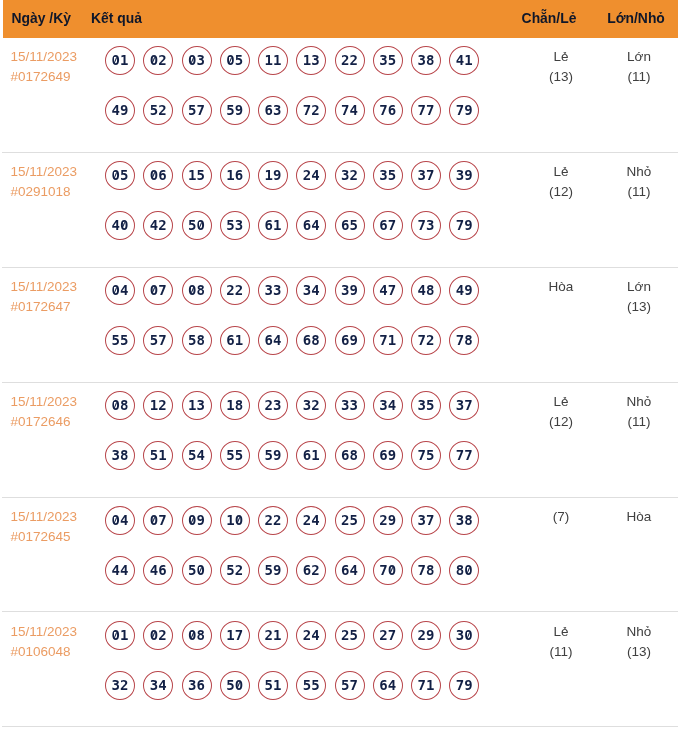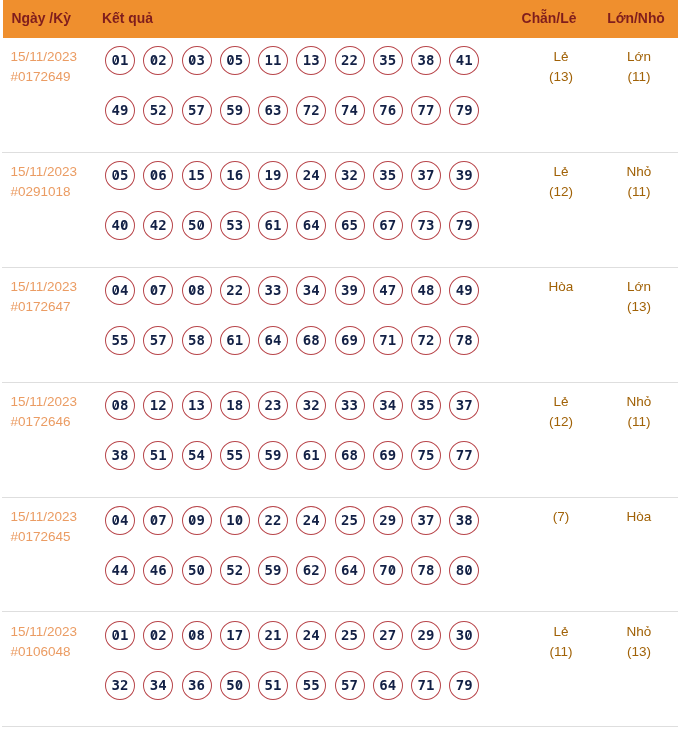--- a/index.html
+++ b/index.html
@@ -12,24 +12,24 @@
   }
   .wrap { position:relative; width:683px; height:739px; overflow:hidden; }
 
   
   .thead {
     position:absolute; left:3px; top:0; width:675px; height:38px;
     background:#ef8f2e;
   }
   .th {
     position:absolute; top:0; height:26px; line-height:36px;
-    color:#7f1d1d; font-weight:bold; font-size:13.9px; white-space:nowrap;
+    color:#0f172a; font-weight:bold; font-size:13.9px; white-space:nowrap;
   }
   .th-date   { left:8.5px; }
-  .th-result { left:99px; }
+  .th-result { left:88px; }
   .th-oe     { left:477px; width:138px; text-align:center; }
   .th-bs     { left:564px; width:138px; text-align:center; }
 
   
   .row {
     position:absolute; left:0; width:683px; height:115px;text-decoration:underline;
   }
   .row .sep {
     position:absolute; left:2px; width:676px; height:1px;
     background:#dedede;
@@ -60,21 +60,21 @@
     width:2.4px; height:5.8px; background:#ffffff;
   }
   .dg[data-zero="1"]::after {
     content:""; position:absolute; left:3.45px; top:9.5px;
     width:1.3px; height:6.2px; background:#122045;
     transform:rotate(23deg);
   }
 
   .cell-oe, .cell-bs {
     position:absolute; top:9px; width:138px; text-align:center;
-    font-size:13.5px; line-height:19.8px; color:#a16207;
+    font-size:13.5px; line-height:19.8px; color:#404040;
   }
   .cell-oe { left:492px; }
   .cell-bs { left:570px; }
 </style>
 </head>
 <body>
 
 <div class="wrap">
   <div class="thead">
     <div class="th th-date">Ngày /Kỳ</div>

